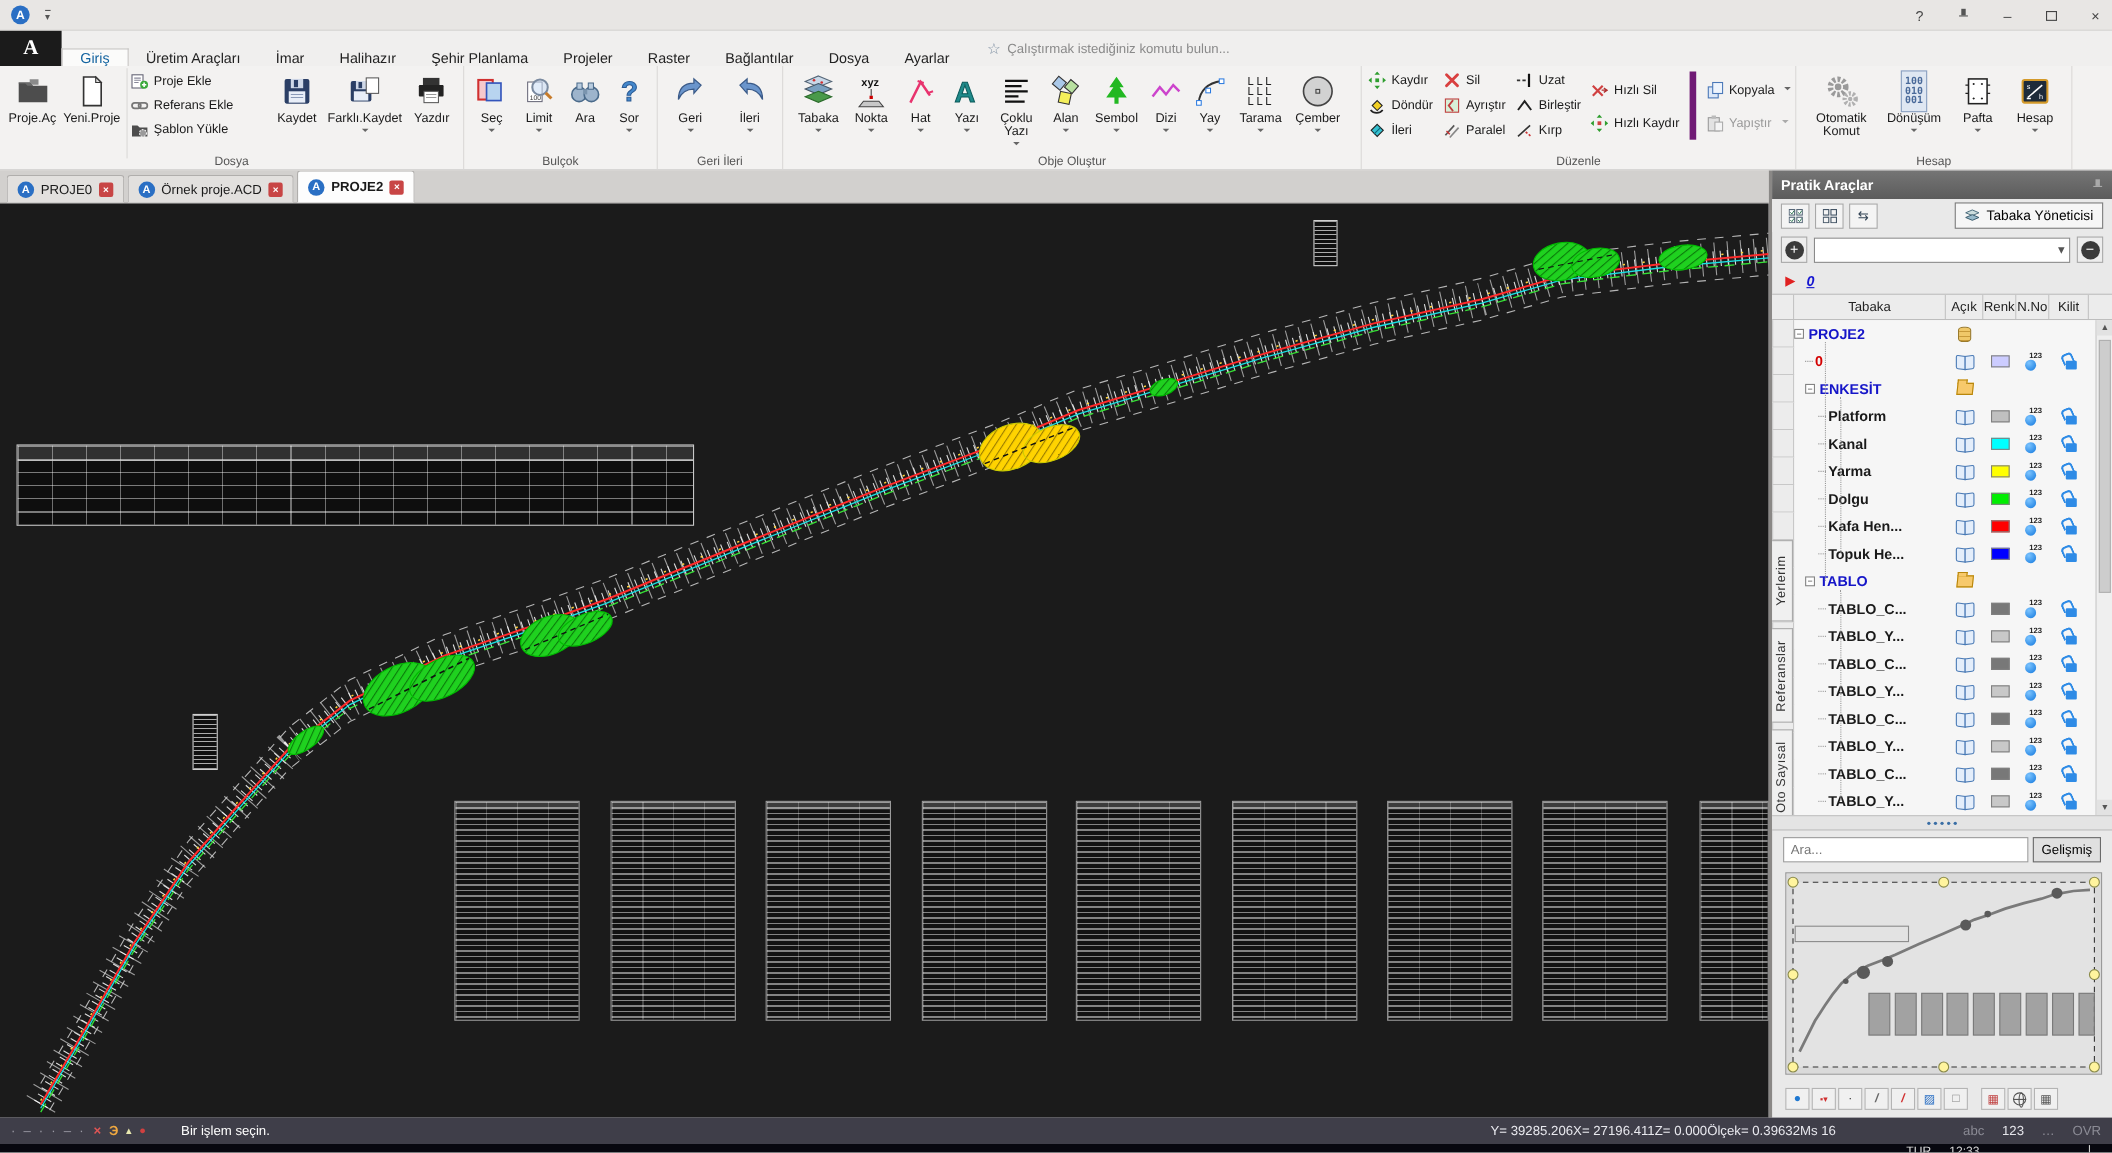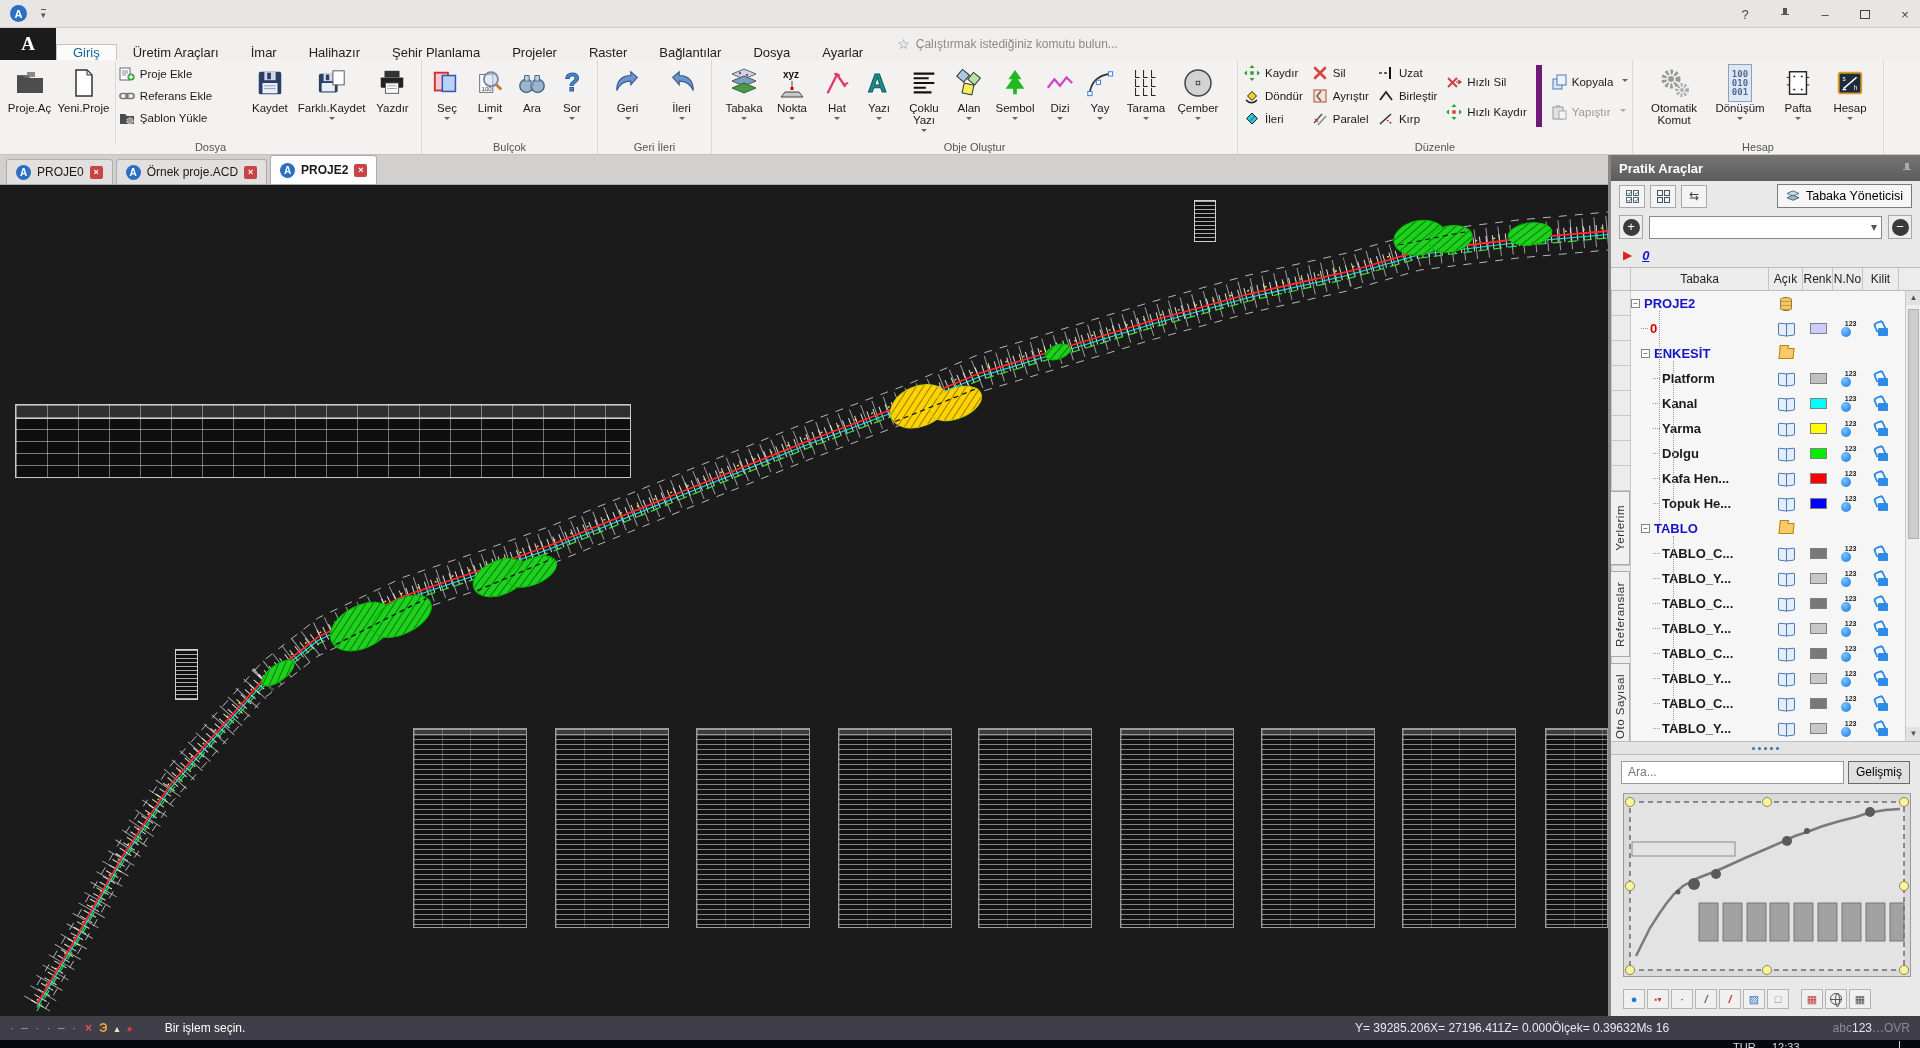--- a/index.html
+++ b/index.html
@@ -124,21 +124,21 @@
 .globe::before{content:"";position:absolute;left:4px;top:-1px;width:3px;height:12px;border:1px solid #555;border-radius:50%}
 .globe::after{content:"";position:absolute;left:-1px;top:5px;width:12px;height:1px;background:#555}
 
 
 .statusbar{position:absolute;left:0;top:1016px;width:1920px;height:24px;background:#3f3e49;color:#e4e4ea;display:flex;align-items:center;font-size:12px}
 .sb-icons{display:flex;align-items:center;gap:7px;padding-left:10px;color:#9a9aa4}
 .sb-x{color:#e05555;font-weight:bold}
 .sb-dyn{color:#f0a840;font-weight:bold}
 .sb-msg{margin-left:32px;color:#fff}
 .sb-coords{position:absolute;left:1355px;display:flex;gap:0;color:#e8e8ee}
-.sb-right{position:absolute;right:10px;display:flex;gap:0;align-items:center}
+.sb-right{position:absolute;right:10px;display:flex;gap:16px;align-items:center}
 .dim{color:#8b8b95}
 .taskbar{position:absolute;left:0;top:1040px;width:1920px;height:8px;background:#07070f;overflow:hidden;color:#ddd;font-size:11px}
 .taskbar span{position:absolute;top:1px}
 .tb-sep{position:absolute;right:20px;top:0;width:1px;height:8px;background:#cfcfcf}
 
 svg text{font-family:"Liberation Sans",sans-serif}
 .mono{font-family:"DejaVu Sans Mono",monospace}
 </style>
 </head>
 <body>

